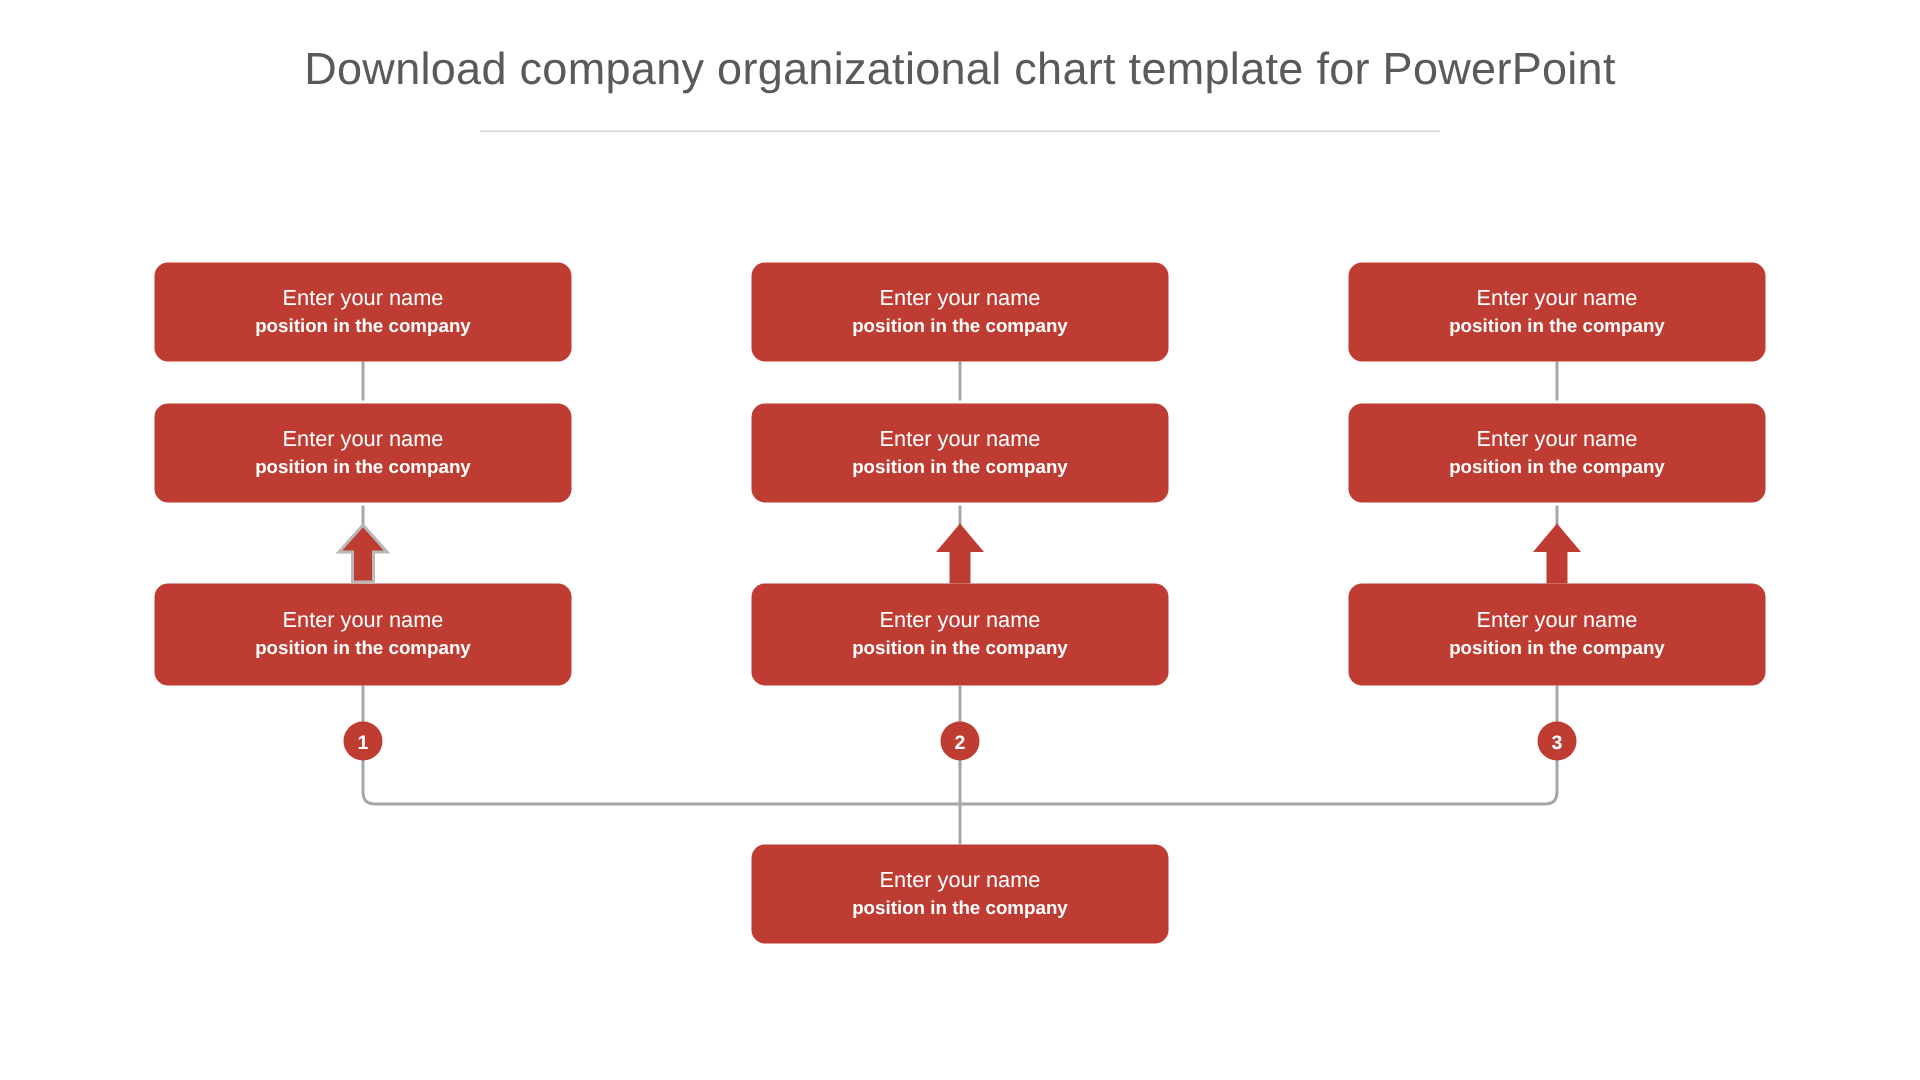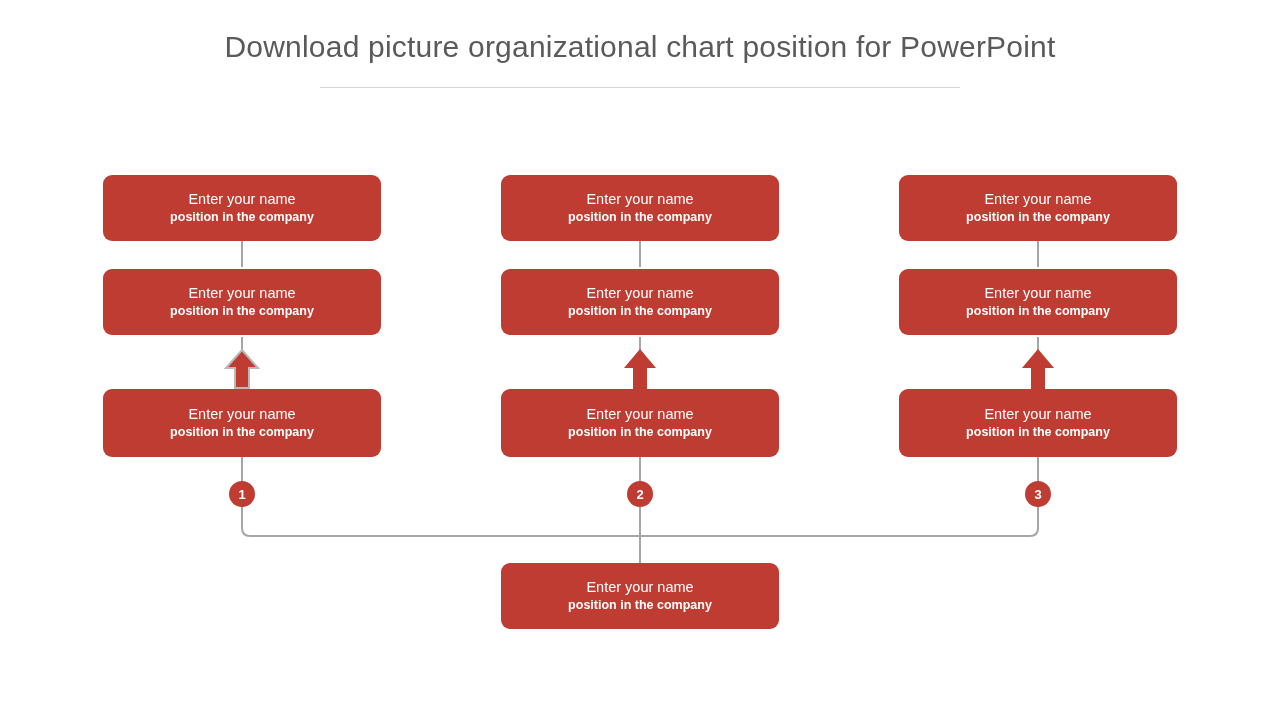--- a/index.html
+++ b/index.html
@@ -99,21 +99,21 @@
   .arrow {
     position: absolute;
     z-index: 4;
   }
 </style>
 </head>
 <body>
 
 <div id="stage">
 
-  <div class="title">Download picture organizational chart position for PowerPoint</div>
+  <div class="title">Download company organizational chart template for PowerPoint</div>
   <div class="title-rule"></div>
 
   <svg class="lines" width="1280" height="720" viewBox="0 0 1280 720">
     <g stroke="#a6a6a6" stroke-width="2" fill="none" stroke-linecap="butt">
 
       <line x1="242" y1="241" x2="242" y2="267"></line>
       <line x1="242" y1="337" x2="242" y2="388"></line>
       <line x1="242" y1="457" x2="242" y2="528"></line>
 
       <line x1="640" y1="241" x2="640" y2="267"></line>

